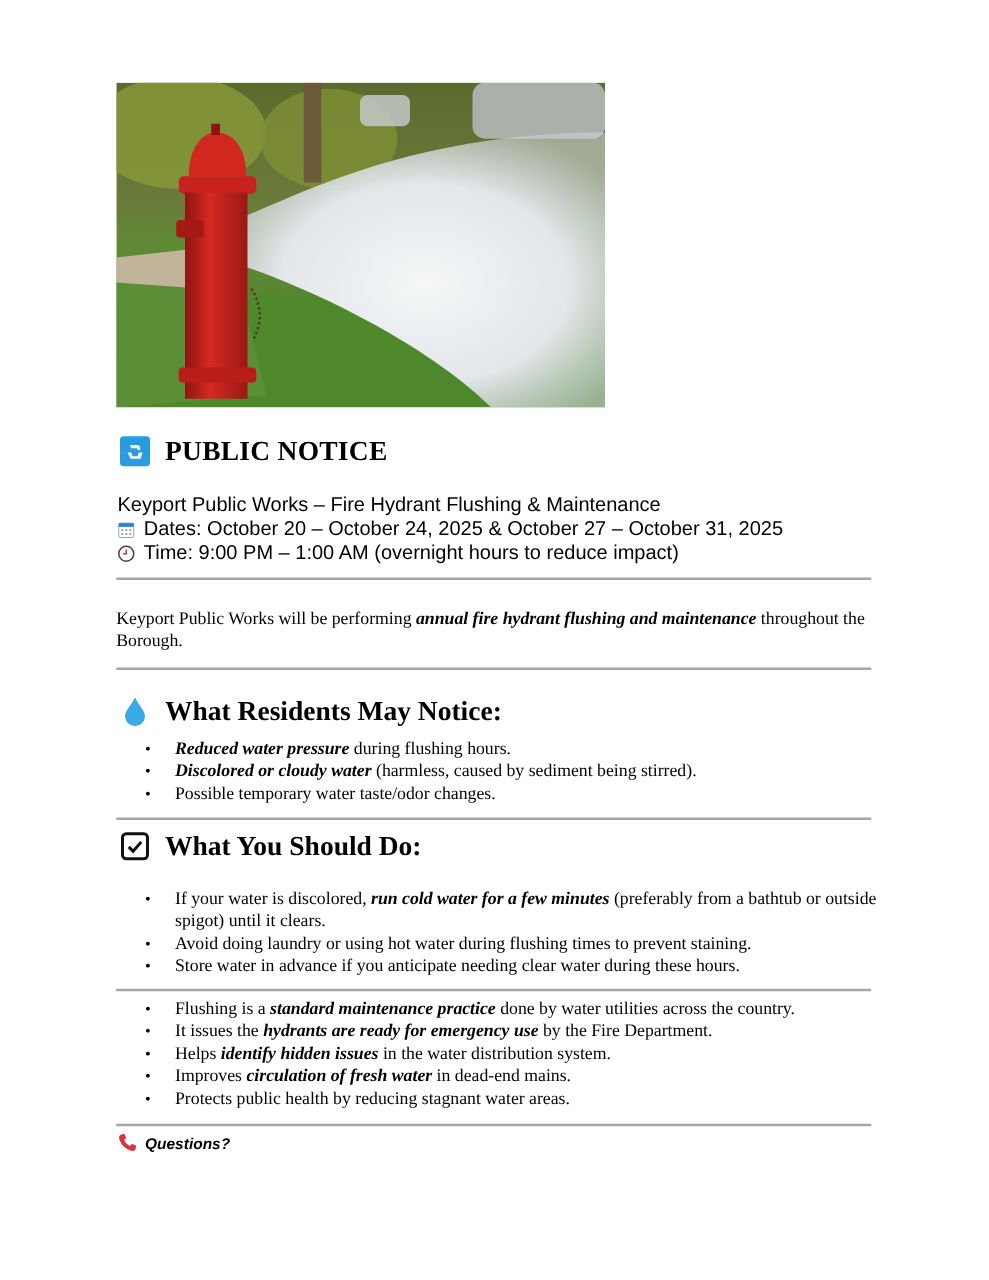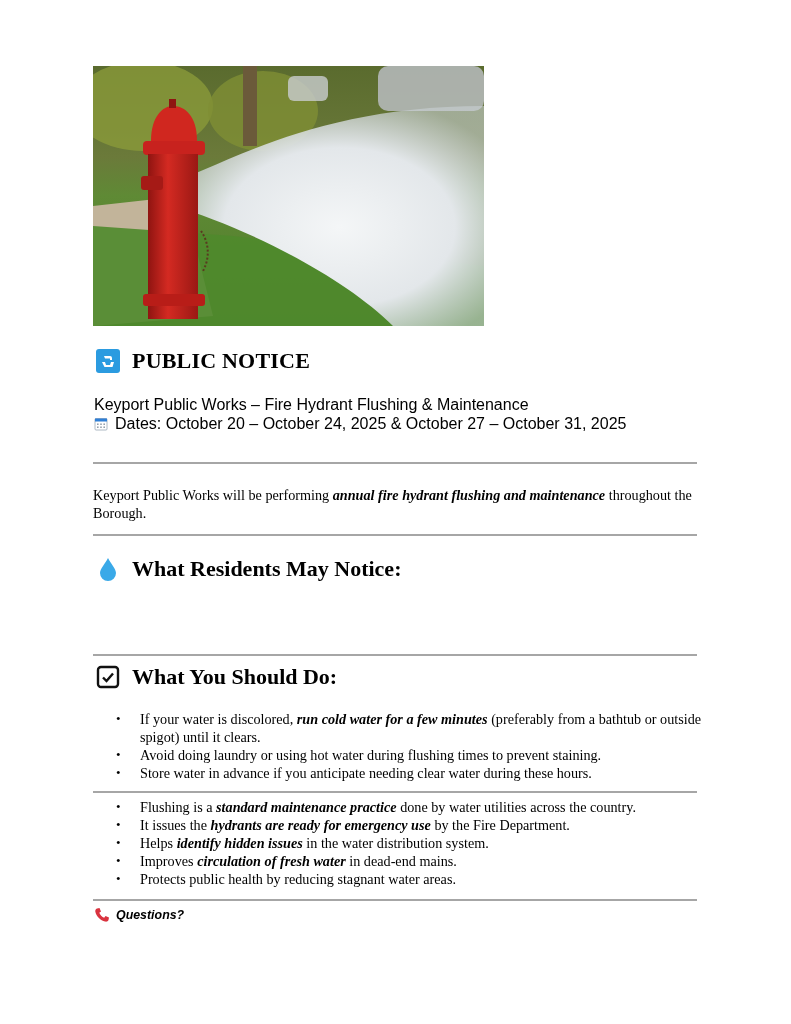--- a/index.html
+++ b/index.html
@@ -25,21 +25,21 @@
     .section-head { position: absolute; left: 96px; display: flex; align-items: center; }
     .section-title { font-family: "Liberation Serif", serif; font-weight: bold; font-size: 22px; }
     .sec-icon { width: 24px; height: 24px; margin-right: 12px; display: inline-flex; align-items: center; justify-content: center; }
 
     ul.blist { position: absolute; left: 93px; margin: 0; padding: 0; list-style: none; width: 610px; }
     ul.blist li { position: relative; padding-left: 47px; }
     ul.blist li::before { content: "•"; position: absolute; left: 23px; top: 0; font-size: 13px; }
     b { font-weight: bold; font-style: italic; }
 
     .questions { position: absolute; left: 94px; top: 906px; font-family: "Liberation Sans", sans-serif; font-size: 12.4px; line-height: 18px; }
-    .q-row { display: flex; align-items: center; }
+    .q-row { display: flex; align-items: flex-start; }
     .q-icon { width: 16px; height: 16px; margin-right: 6px; display: inline-flex; }
   </style>
 </head>
 <body>
 
 <div class="page">
 
   <div class="photo" title="Red fire hydrant flushing a spray of water onto a grassy curbside">
     <svg width="391" height="260" viewBox="0 0 391 260" xmlns="http://www.w3.org/2000/svg">
       <defs>
@@ -103,39 +103,53 @@
               <rect x="6.2" y="6.5" width="1.6" height="1.4"></rect>
               <rect x="9.4" y="6.5" width="1.6" height="1.4"></rect>
             <rect x="3" y="9.5" width="1.6" height="1.4"></rect>
               <rect x="6.2" y="9.5" width="1.6" height="1.4"></rect>
               <rect x="9.4" y="9.5" width="1.6" height="1.4"></rect>
           </g>
         </svg>
       </span>
       <span>Dates: October 20 – October 24, 2025 &amp; October 27 – October 31, 2025</span>
     </div>
+    <div class="meta-row">
+      <span class="meta-icon">
+        <svg width="14" height="14" viewBox="0 0 14 14">
+          <circle cx="7" cy="7" r="6" fill="#fff" stroke="#444" stroke-width="1.2"></circle>
+          <path d="M7 3.5 V7 H4.5" stroke="#c0392b" stroke-width="1.2" fill="none"></path>
+        </svg>
+      </span>
+      <span>Time: 9:00 PM – 1:00 AM (overnight hours to reduce impact)</span>
+    </div>
   </div>
 
   <div class="rule" style="top:462px;"></div>
 
   <div class="intro serif">
     <span>Keyport Public Works will be performing </span><b>annual fire hydrant flushing and maintenance</b><span> throughout the Borough.</span>
   </div>
 
   <div class="rule" style="top:534px;"></div>
 
   <div class="section-head" style="top:556px;">
     <span class="sec-icon">
       <svg width="18" height="24" viewBox="0 0 18 24">
         <path d="M9 1 C 6 7, 1 12, 1 16 a8 8 0 0 0 16 0 C 17 12, 12 7, 9 1 Z" fill="#3aa9e8"></path>
       </svg>
     </span>
     <span class="section-title">What Residents May Notice:</span>
   </div>
 
+  <ul class="blist serif" style="top:590px;">
+    <li><b>Reduced water pressure</b><span> during flushing hours.</span></li>
+    <li><b>Discolored or cloudy water</b><span> (harmless, caused by sediment being stirred).</span></li>
+    <li><span>Possible temporary water taste/odor changes.</span></li>
+  </ul>
 
   <div class="rule" style="top:654px;"></div>
 
   <div class="section-head" style="top:664px;">
     <span class="sec-icon">
       <svg width="24" height="24" viewBox="0 0 24 24">
         <rect x="2" y="2" width="20" height="20" rx="3" fill="none" stroke="#111" stroke-width="2.4"></rect>
         <path d="M7 12.5 L10.5 16 L17 8.5" fill="none" stroke="#111" stroke-width="2.4"></path>
       </svg>
     </span>

